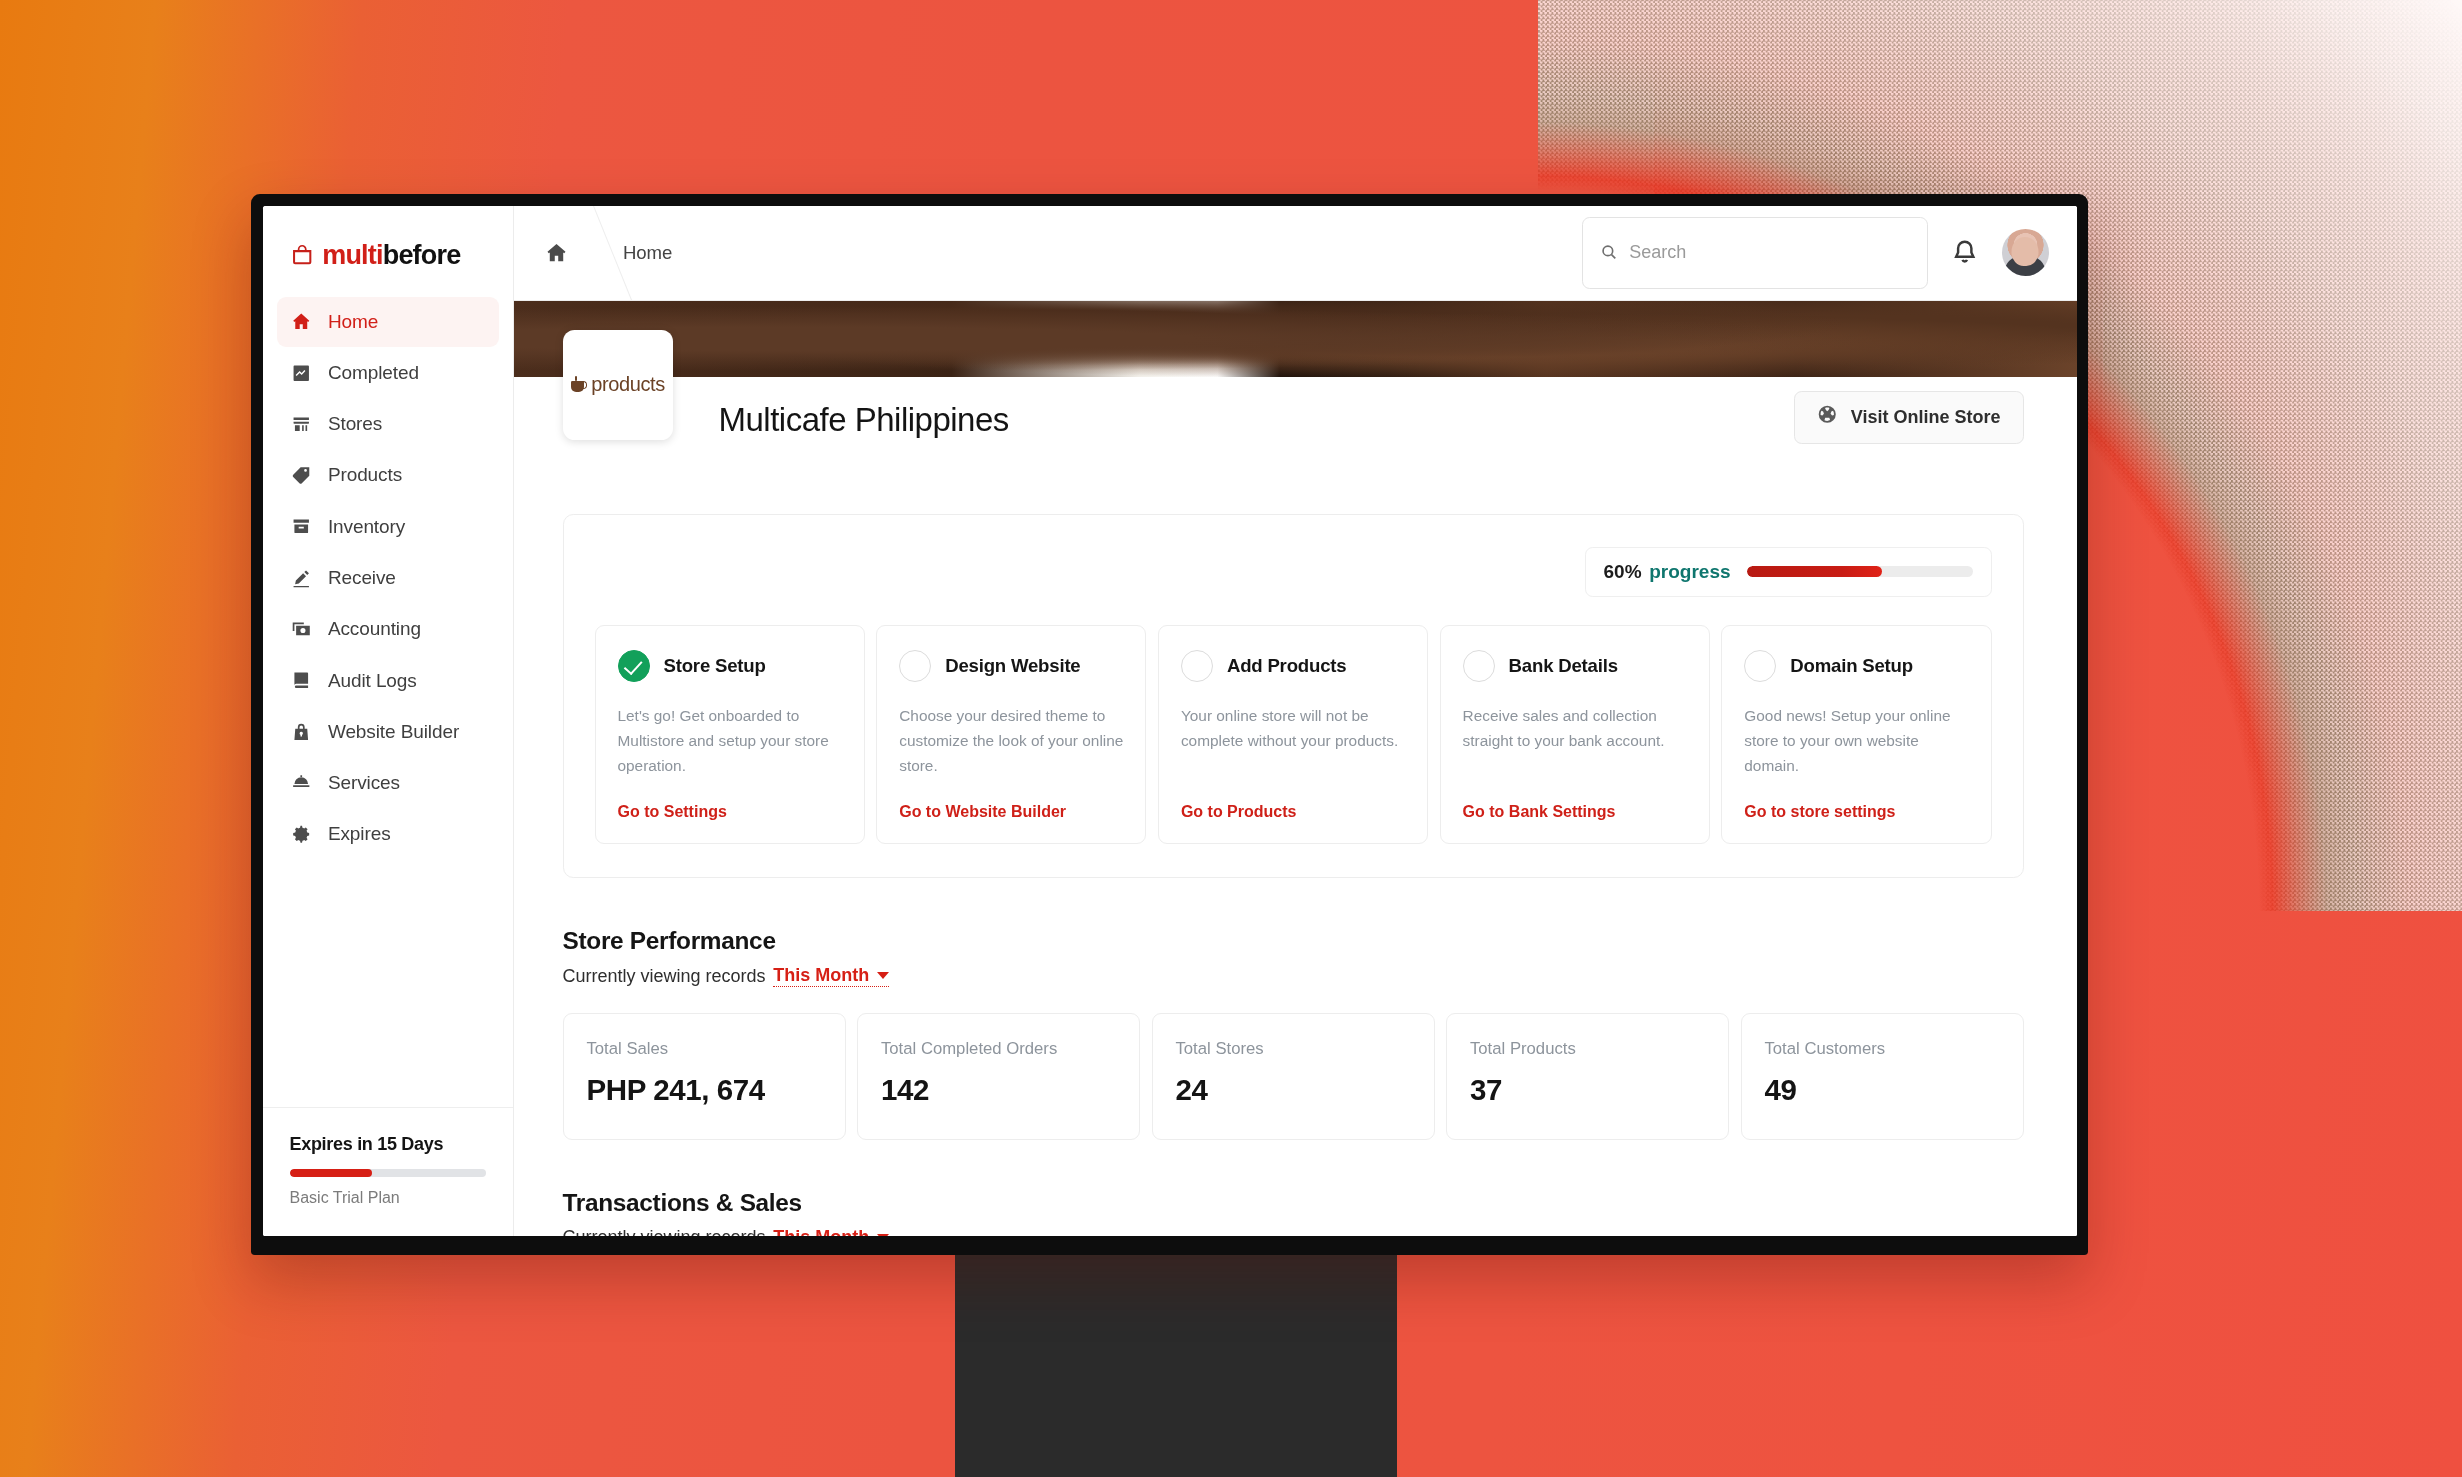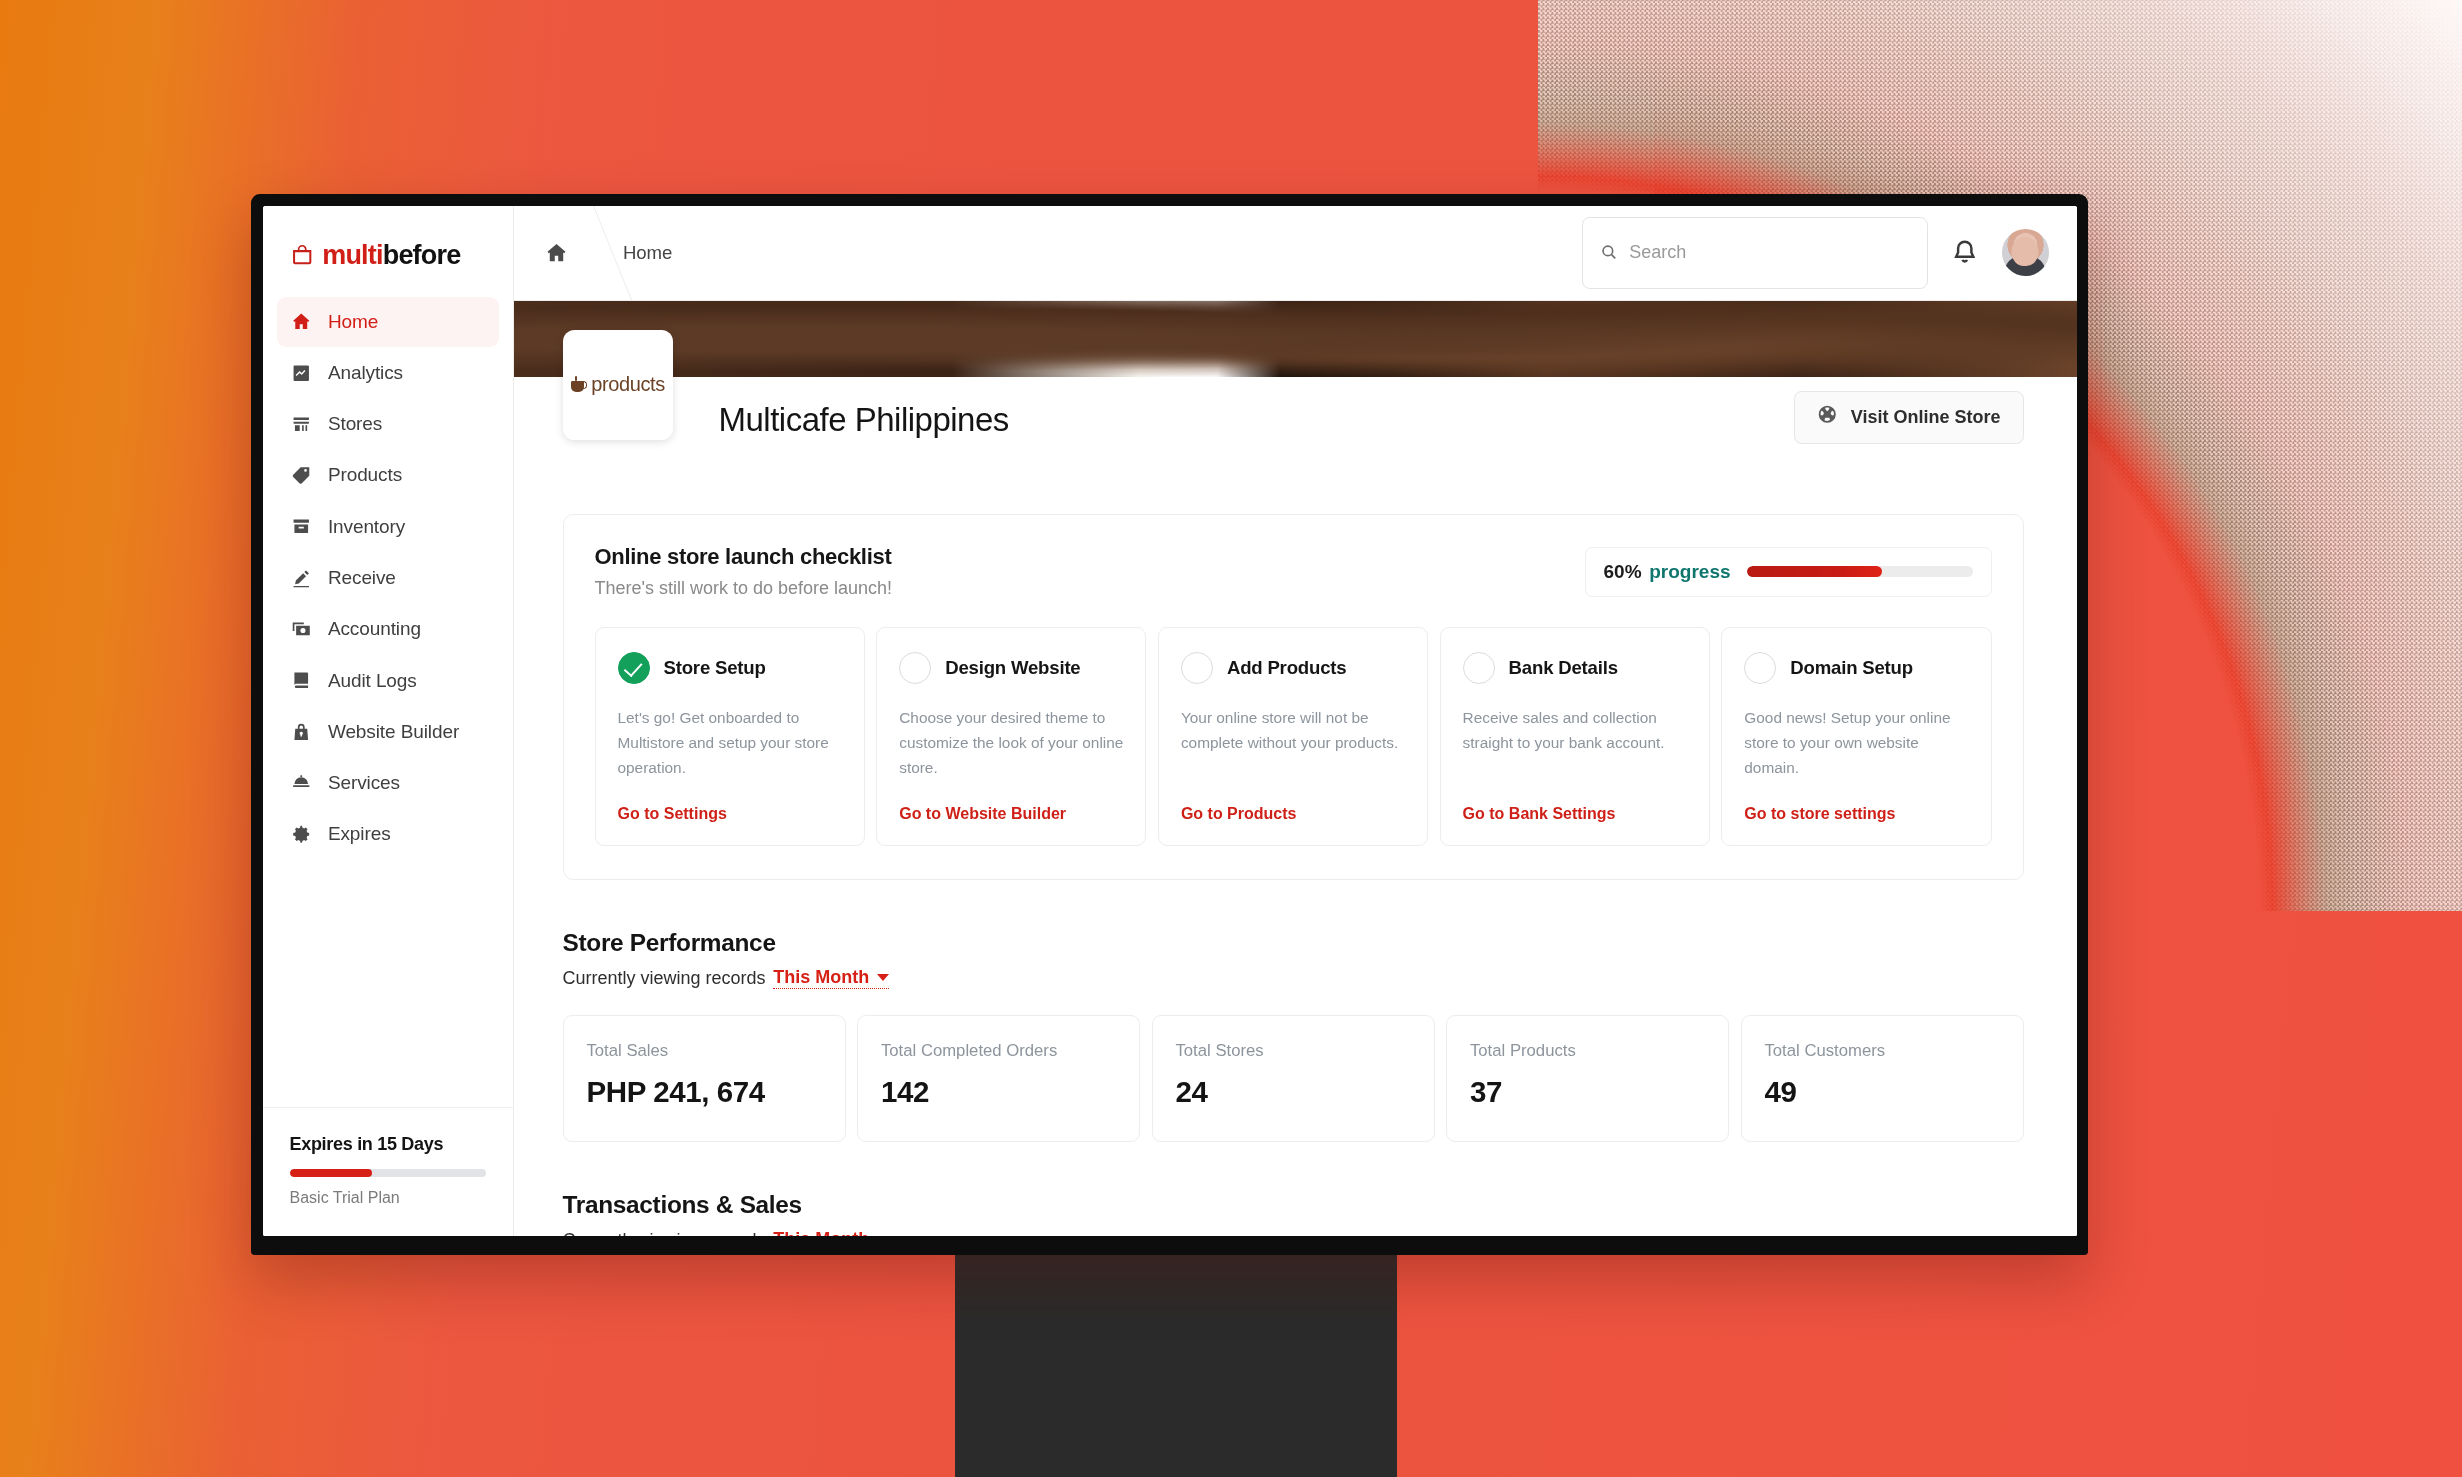--- a/index.html
+++ b/index.html
@@ -333,21 +333,21 @@
             </span>
             <span class="nav-label">Home</span>
           </div>
 
           <div class="nav-item">
             <span class="nav-ico">
               <svg viewBox="0 0 24 24">
                   <path d="M4 3h16a1 1 0 0 1 1 1v16a1 1 0 0 1-1 1H4a1 1 0 0 1-1-1V4a1 1 0 0 1 1-1zm2.6 12.3 3.5-3.6 2.4 2.3 4.4-4.6-1.2-1.2-3.2 3.4-2.4-2.3-4.7 4.8 1.2 1.2z"></path>
                 </svg>
             </span>
-            <span class="nav-label">Analytics</span>
+            <span class="nav-label">Completed</span>
           </div>
 
           <div class="nav-item">
             <span class="nav-ico">
               <svg viewBox="0 0 24 24">
                   <path d="M3 4h18v3H3V4zm0 5h18v1.4c0 .6-.5 1.1-1.1 1.1H4.1c-.6 0-1.1-.5-1.1-1.1V9zm1.6 4.2h5.6V20H4.6v-6.8zm8.4 0h1.9V20H13v-6.8zm4 0h1.9V20H17v-6.8z"></path>
                 </svg>
             </span>
             <span class="nav-label">Stores</span>
           </div>
@@ -486,24 +486,20 @@
                 <svg viewBox="0 0 24 24">
                     <path d="M12 2a10 10 0 1 0 0 20 10 10 0 0 0 0-20zm0 2.2c.9 0 1.8.2 2.6.5l-1 2.2-1.6 1.6-1.6-1.6-1-2.2c.8-.3 1.7-.5 2.6-.5zM5.2 8l2 .9.9 2.4-1.8 2.1-2.1-.6A7.8 7.8 0 0 1 5.2 8zm13.6 0a7.8 7.8 0 0 1 1 4.8l-2.1.6-1.8-2.1.9-2.4 2-.9zM9.6 16.2h4.8l.9 2.6A7.8 7.8 0 0 1 12 19.8c-1.2 0-2.3-.3-3.3-.8l.9-2.8z" fill="#5a5a5a"></path>
                   </svg>
               </span>
               <span>Visit Online Store</span>
             </button>
           </div>
 
           <section class="checklist-card">
             <div class="cl-head">
-              <div>
-                <div class="cl-title">Online store launch checklist</div>
-                <div class="cl-sub">There's still work to do before launch!</div>
-              </div>
               <div class="progress-pill">
                 <span class="pct">60%</span>
                 <span class="pct-word">progress</span>
                 <span class="pbar">
                     <i id="cl-fill" style="width: 60%;"></i>
                   </span>
               </div>
             </div>
 
             <div class="cl-grid">

